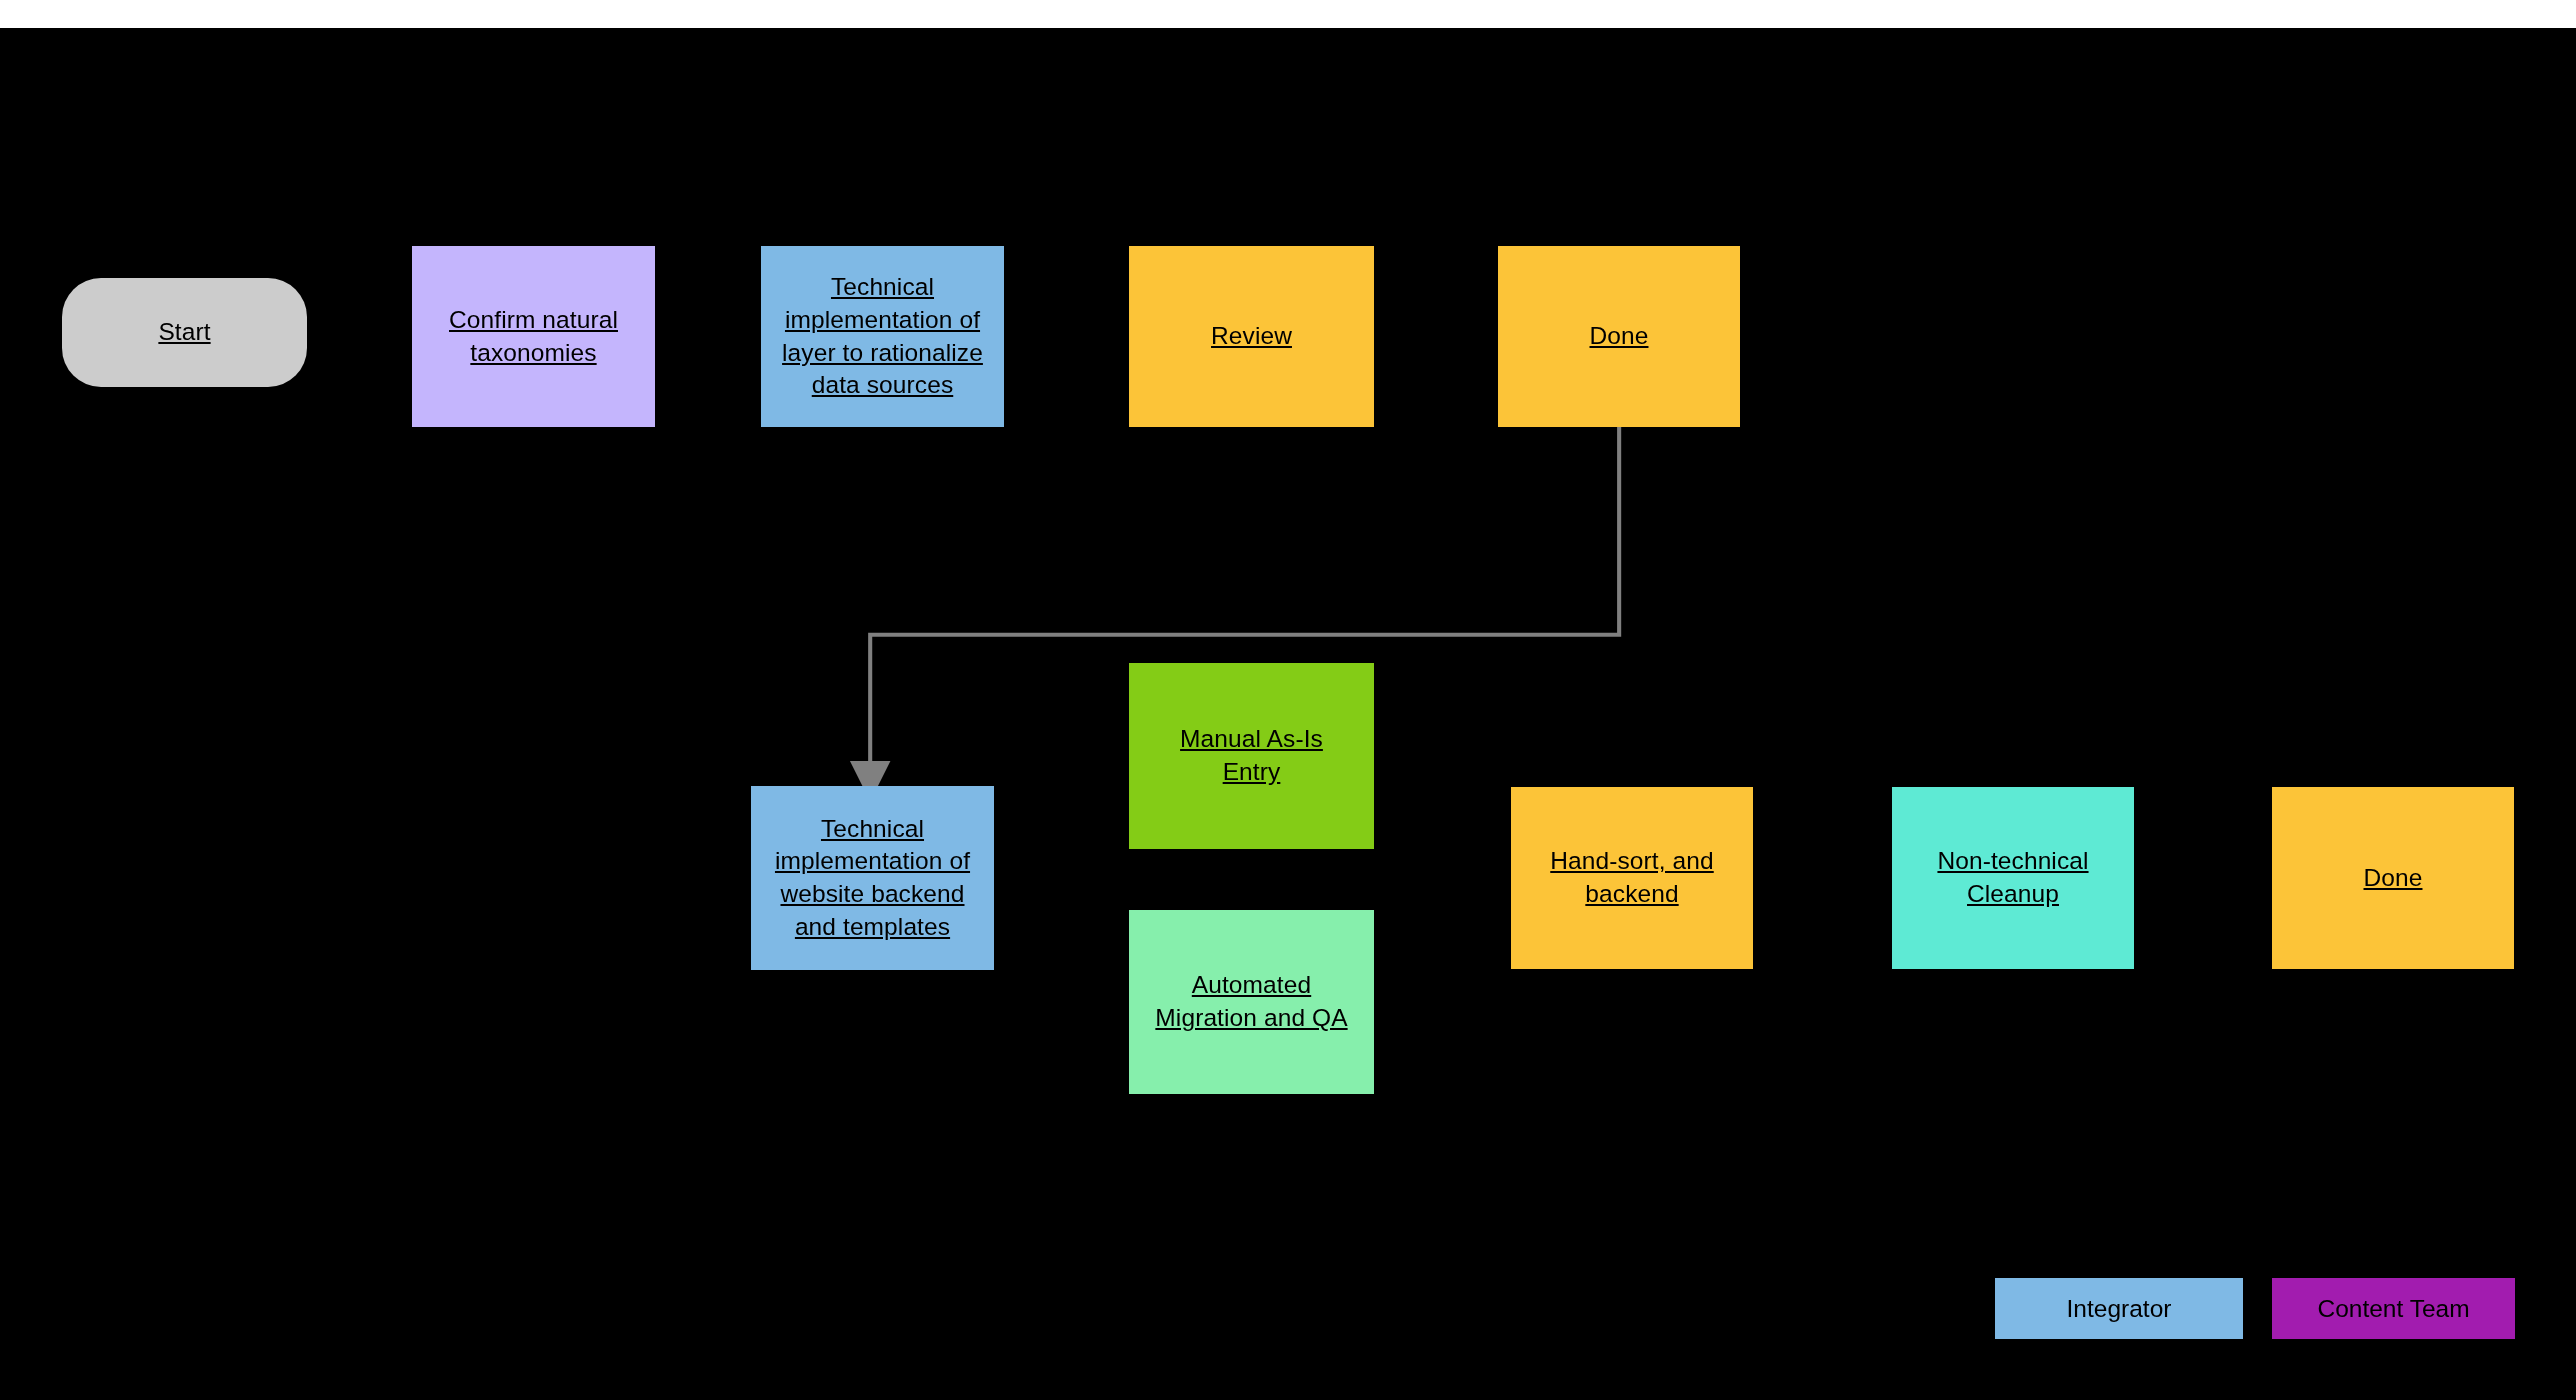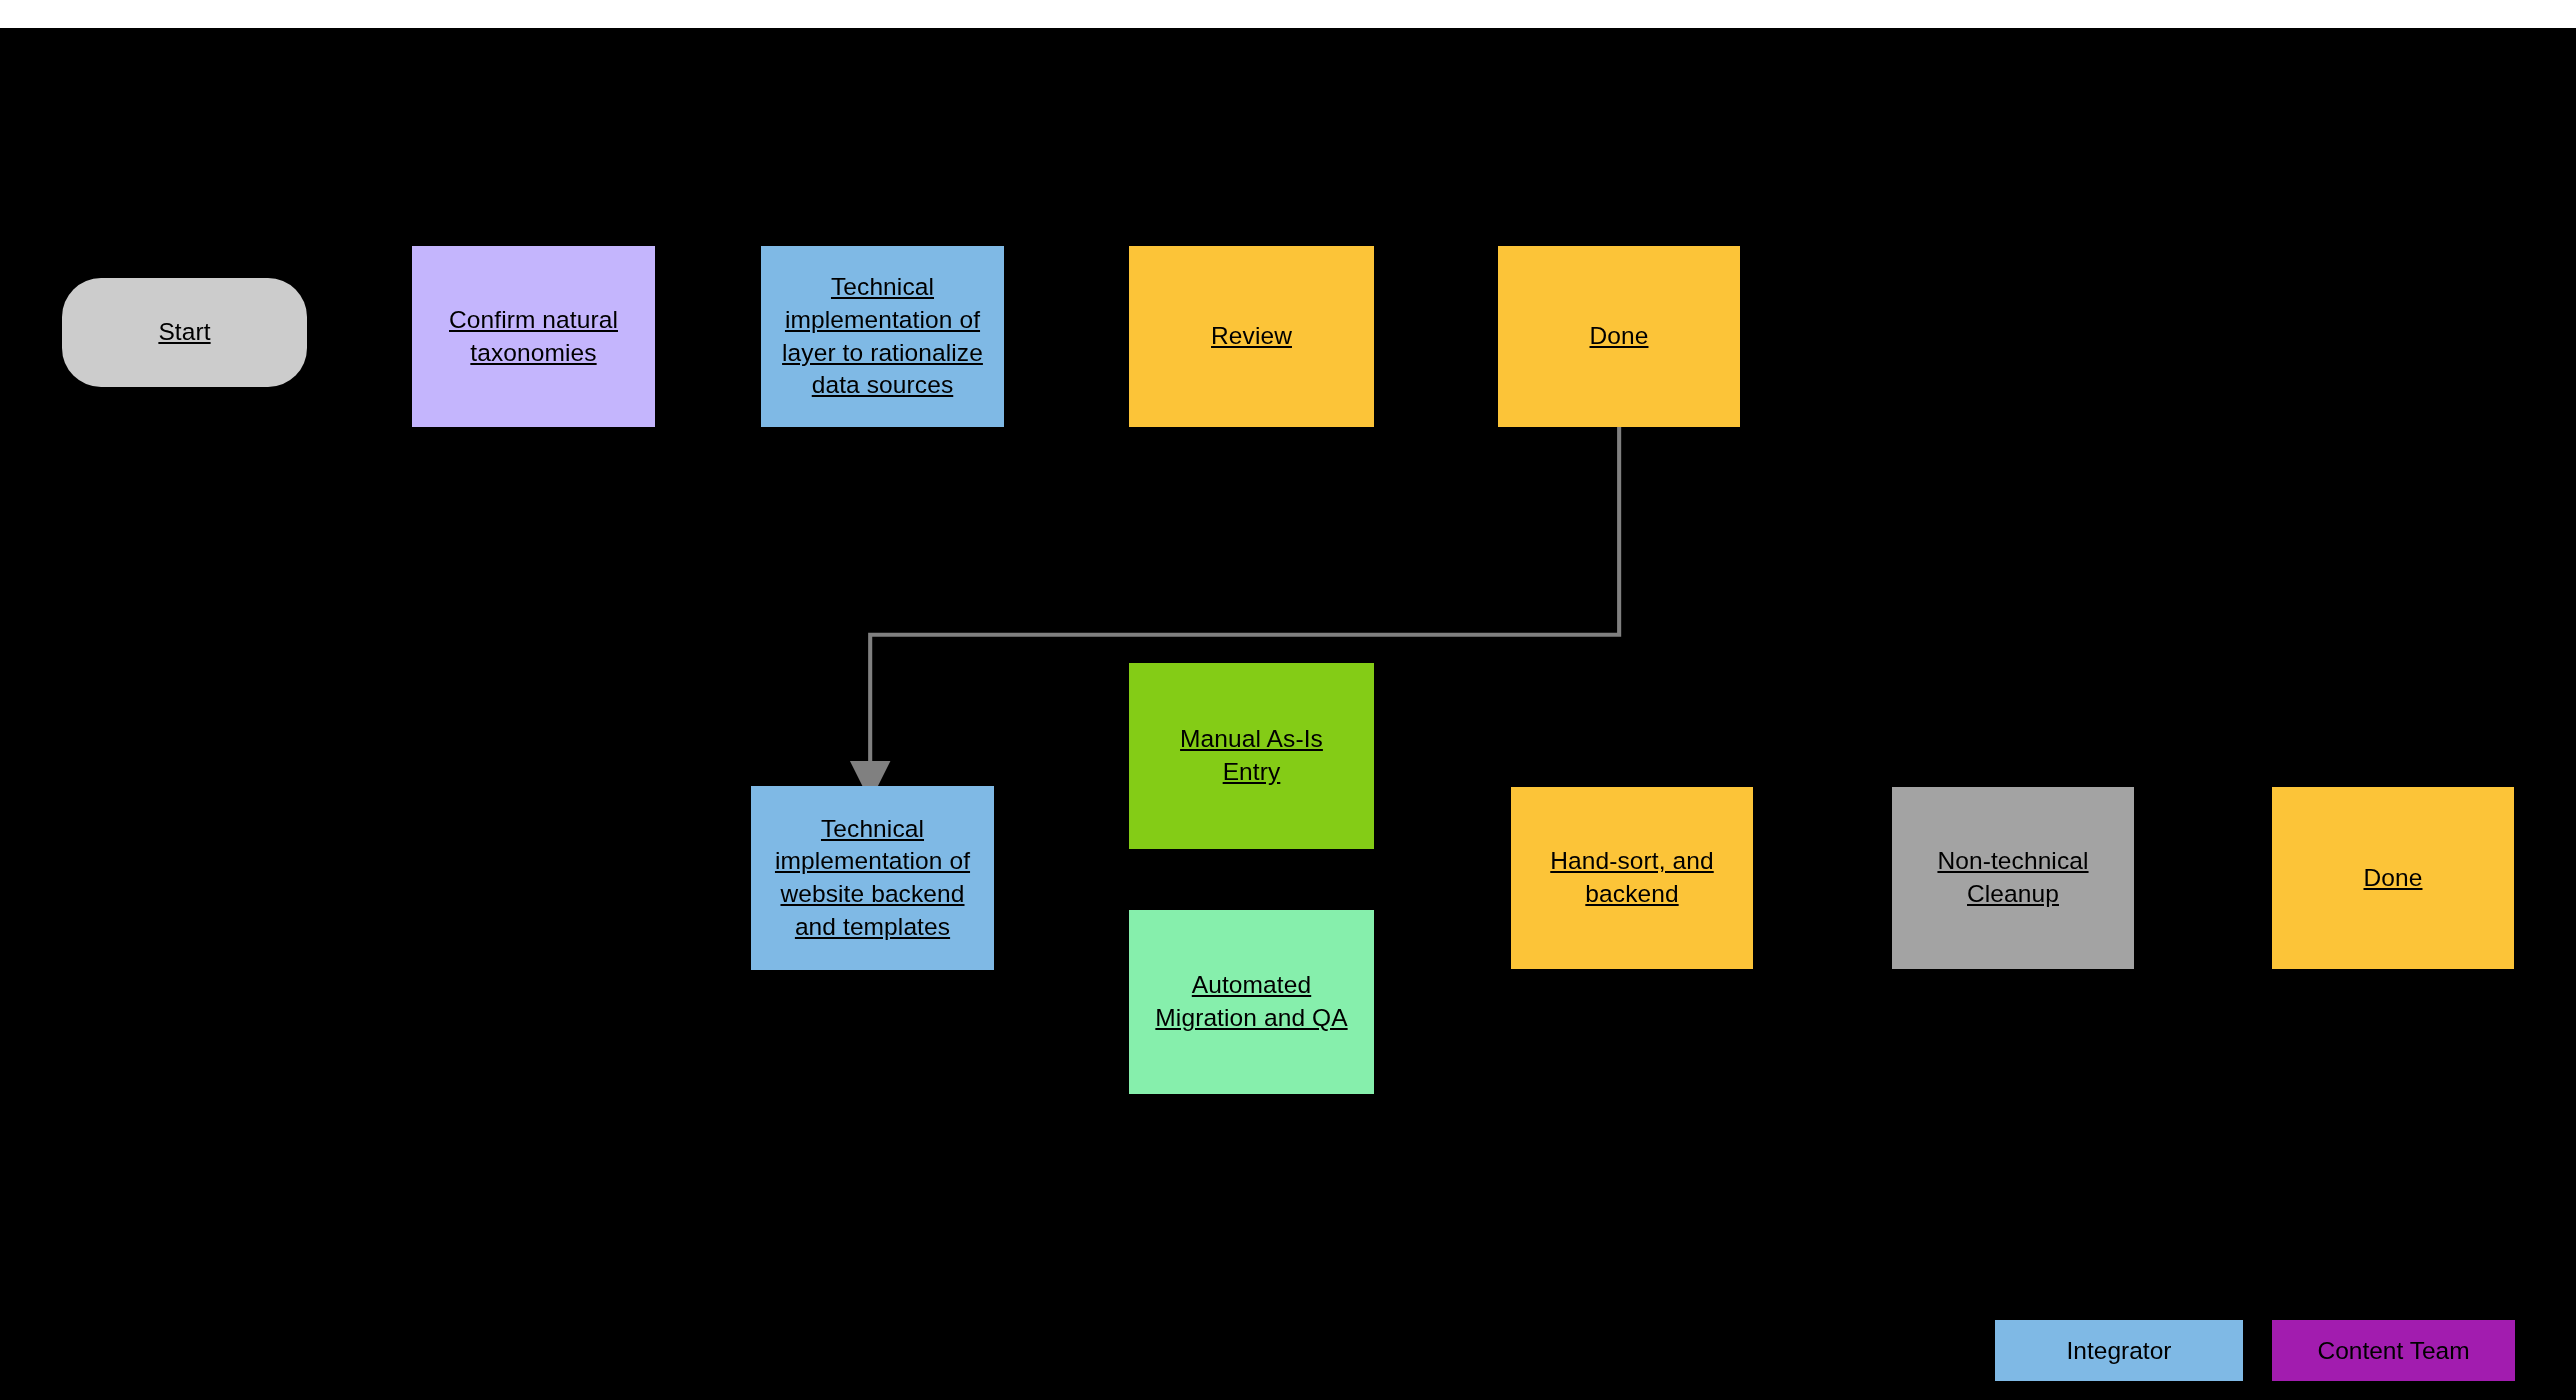--- a/index.html
+++ b/index.html
@@ -47,21 +47,20 @@
   }
   .legend-chip {
     position: absolute;
     box-sizing: border-box;
     display: flex;
     align-items: center;
     justify-content: center;
     color: #000000;
     font-size: 24.5px;
     text-align: center;
-    margin-top: 42px;
   }
   #connector-layer {
     position: absolute;
     left: 0;
     top: 0;
     width: 2576px;
     height: 1372px;
     pointer-events: none;
   }
 </style>
@@ -119,21 +118,21 @@
     <div class="node" style="left:1129px; top:882px; width:245px; height:184px; background:#86efac;">
       <span class="label">Automated
 Migration and QA</span>
     </div>
 
     <div class="node" style="left:1511px; top:759px; width:242px; height:182px; background:#FCC438;">
       <span class="label">Hand-sort, and
 backend</span>
     </div>
 
-    <div class="node" style="left:1892px; top:759px; width:242px; height:182px; background:#a3a3a3;">
+    <div class="node" style="left:1892px; top:759px; width:242px; height:182px; background:#5eead4;">
       <span class="label">Non-technical
 Cleanup</span>
     </div>
 
     <div class="node" style="left:2272px; top:759px; width:242px; height:182px; background:#FCC438;">
       <span class="label">Done</span>
     </div>
 
     <div class="legend-chip" style="left:1995px; top:1250px; width:248px; height:61px; background:#7FB9E5;">
       <span>Integrator</span>

